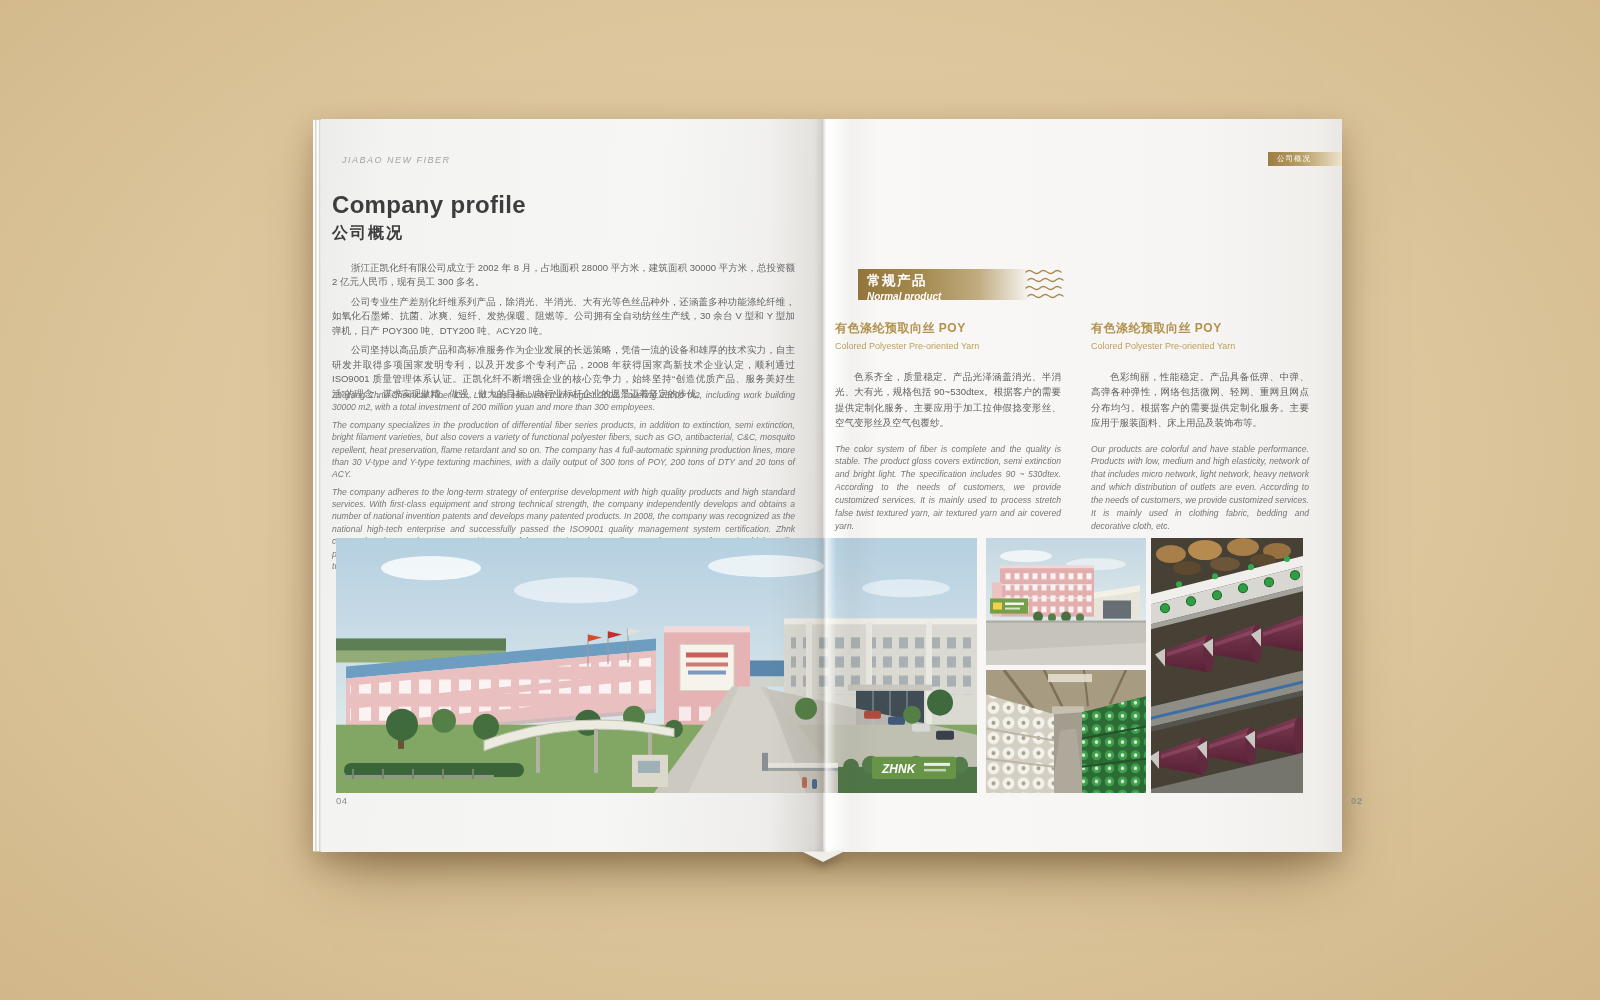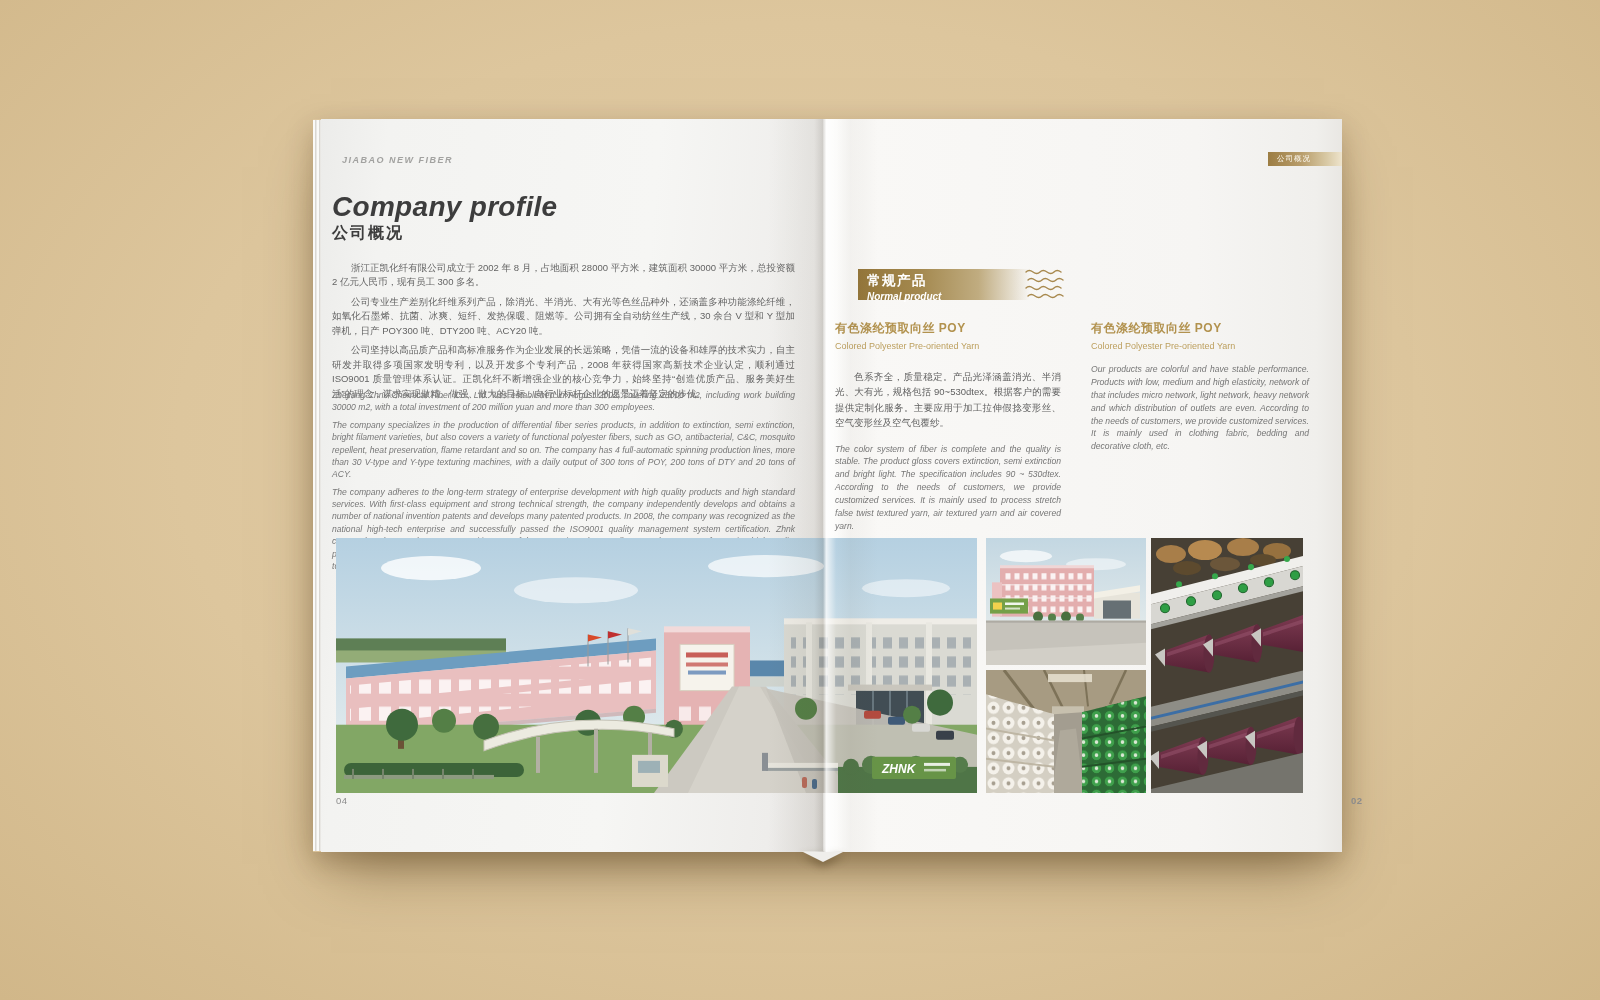--- a/index.html
+++ b/index.html
@@ -23,23 +23,23 @@
 
   .fold { position:absolute; left:455px; top:0; bottom:0; width:110px; z-index:20; pointer-events:none;
     background: linear-gradient(90deg, rgba(90,80,60,0) 0%, rgba(90,80,60,0.08) 42%,
       rgba(60,50,35,0.18) 50%, rgba(255,255,255,0.75) 53%, rgba(255,255,255,0) 62%,
       rgba(90,80,60,0.05) 75%, rgba(90,80,60,0) 100%); }
   .fold-v { position:absolute; left:488px; top:732px; width:0; height:0; z-index:1;
     border-left:22px solid transparent; border-right:22px solid transparent;
     border-top:11px solid #efeeeb; filter: drop-shadow(0 5px 4px rgba(60,40,10,0.4)); }
 
   
-  .brand { position:absolute; left:29px; top:36px; font-size:9px; font-style:italic; font-weight:bold;
+  .brand { position:absolute; left:29px; top:36px; font-size:9px; font-style:italic; font-weight:normal;
     color:#a2a2a0; letter-spacing:1.5px; }
-  .title-en { position:absolute; left:19px; top:72px; font-size:28px; font-style:italic; font-weight:bold;
+  .title-en { position:absolute; left:19px; top:72px; font-size:24px; font-weight:bold;
     color:#3d3d3d; letter-spacing:0.3px; }
   .title-cn { position:absolute; left:19px; top:104px; font-size:16px; font-weight:bold;
     color:#3d3d3d; letter-spacing:2px; }
   .cn-block { position:absolute; left:19px; top:142px; width:463px; font-size:9.5px; line-height:1.52;
     color:#646464; text-align:justify; }
   .cn-block p { text-indent:2em; margin-bottom:5px; }
   .en-block { position:absolute; left:19px; top:270px; width:463px; font-size:8.6px; font-style:italic;
     line-height:1.44; color:#777777; text-align:justify; }
   .en-block p { margin-bottom:5px; }
   .pagenum { position:absolute; top:676px; font-size:9.5px; color:#8c8c8c; letter-spacing:0.5px; }
@@ -115,20 +115,21 @@
 
     <div class="product-col col-1">
       <h3>有色涤纶预取向丝 POY</h3>
       <h4>Colored Polyester Pre-oriented Yarn</h4>
       <p class="p-cn">色系齐全，质量稳定。产品光泽涵盖消光、半消光、大有光，规格包括 90~530dtex。根据客户的需要提供定制化服务。主要应用于加工拉伸假捻变形丝、空气变形丝及空气包覆纱。</p>
       <p class="p-en">The color system of fiber is complete and the quality is stable. The product gloss covers extinction, semi extinction and bright light. The specification includes 90 ~ 530dtex. According to the needs of customers, we provide customized services. It is mainly used to process stretch false twist textured yarn, air textured yarn and air covered yarn.</p>
     </div>
     <div class="product-col col-2">
       <h3>有色涤纶预取向丝 POY</h3>
       <h4>Colored Polyester Pre-oriented Yarn</h4>
+      <p class="p-cn">色彩绚丽，性能稳定。产品具备低弹、中弹、高弹各种弹性，网络包括微网、轻网、重网且网点分布均匀。根据客户的需要提供定制化服务。主要应用于服装面料、床上用品及装饰布等。</p>
       <p class="p-en">Our products are colorful and have stable performance. Products with low, medium and high elasticity, network of that includes micro network, light network, heavy network and which distribution of outlets are even. According to the needs of customers, we provide customized services. It is mainly used in clothing fabric, bedding and decorative cloth, etc.</p>
     </div>
     <div class="pagenum pn-right">02</div>
 
     <svg class="photo photo-a" viewBox="0 0 641 254" preserveAspectRatio="none">
       <defs>
         <linearGradient id="skyA" x1="0" y1="0" x2="0" y2="1">
           <stop offset="0" stop-color="#b5d0e1"></stop>
             <stop offset="1" stop-color="#eaf0ef"></stop>
         </linearGradient>

